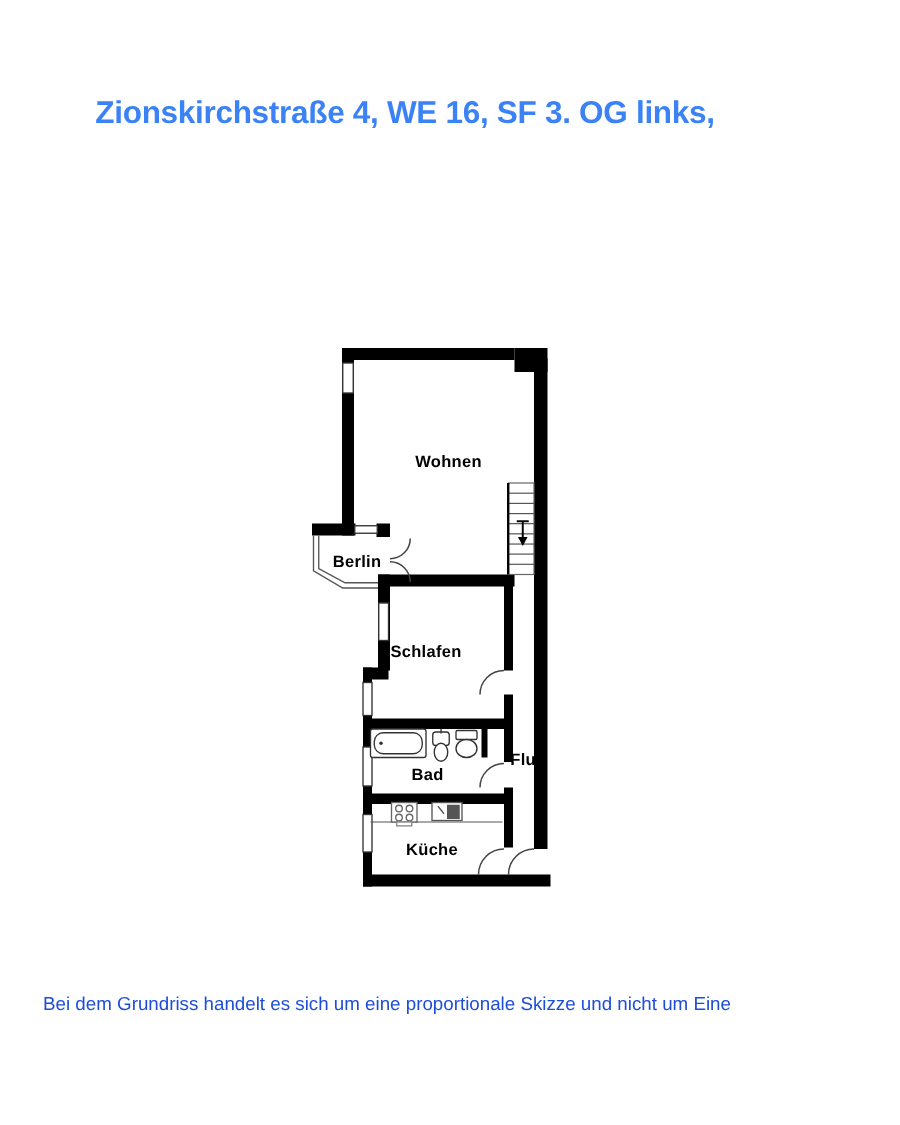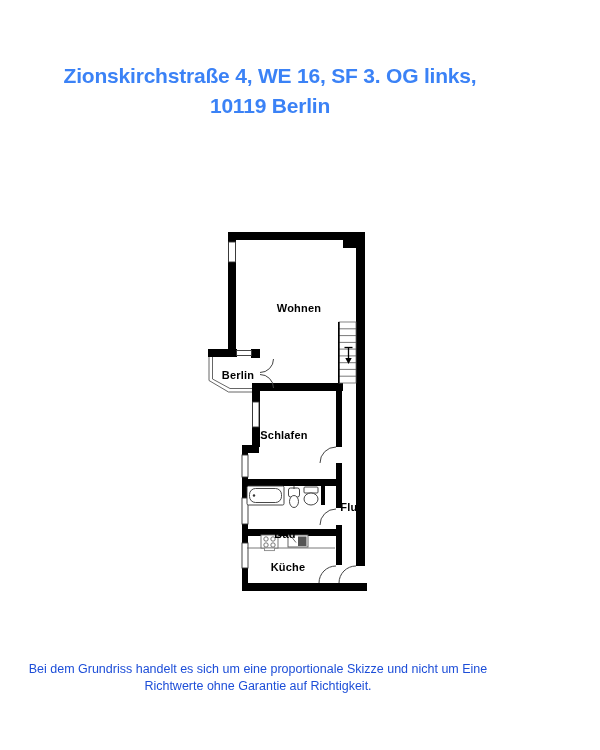--- a/index.html
+++ b/index.html
@@ -19,21 +19,20 @@
   .footer{
     position:absolute;left:0;top:661px;width:516px;text-align:center;
     font-size:12.5px;line-height:16.5px;color:#1d4ed8;
   }
 </style>
 </head>
 <body>
 
 <div class="title">
   <div>Zionskirchstraße 4, WE 16, SF 3. OG links,</div>
-  <div>10119 Berlin</div>
 </div>
 
 <svg class="plan" viewBox="0 0 600 750" xmlns="http://www.w3.org/2000/svg">
 
   <g fill="#000000" stroke="none">
     <rect x="228" y="232" width="115" height="8"></rect>
     <rect x="343" y="232" width="22" height="16"></rect>
     <rect x="356" y="239" width="9" height="327"></rect>
     <rect x="242" y="583" width="125" height="8"></rect>
     <rect x="228" y="239" width="8" height="118"></rect>
@@ -126,21 +125,20 @@
       <rect x="298" y="536.5" width="8.5" height="9.5" fill="#555555" stroke="none"></rect>
       <line x1="292" y1="537.5" x2="296" y2="542.5" stroke="#555555"></line>
     </g>
   </g>
 </svg>
 
 <div>
   <div class="room-label" style="left:299px;top:308px">Wohnen</div>
   <div class="room-label" style="left:238px;top:375px">Berlin</div>
   <div class="room-label" style="left:284px;top:435px">Schlafen</div>
-  <div class="room-label" style="left:285px;top:534px">Bad</div>
+  <div class="room-label" style="left:285px;top:517px">Bad</div>
   <div class="room-label" style="left:351px;top:507px">Flur</div>
   <div class="room-label" style="left:288px;top:567px">Küche</div>
 </div>
 
 <div class="footer">
   <div>Bei dem Grundriss handelt es sich um eine proportionale Skizze und nicht um Eine</div>
-  <div>Richtwerte ohne Garantie auf Richtigkeit.</div>
 </div>
 
 </body></html>

